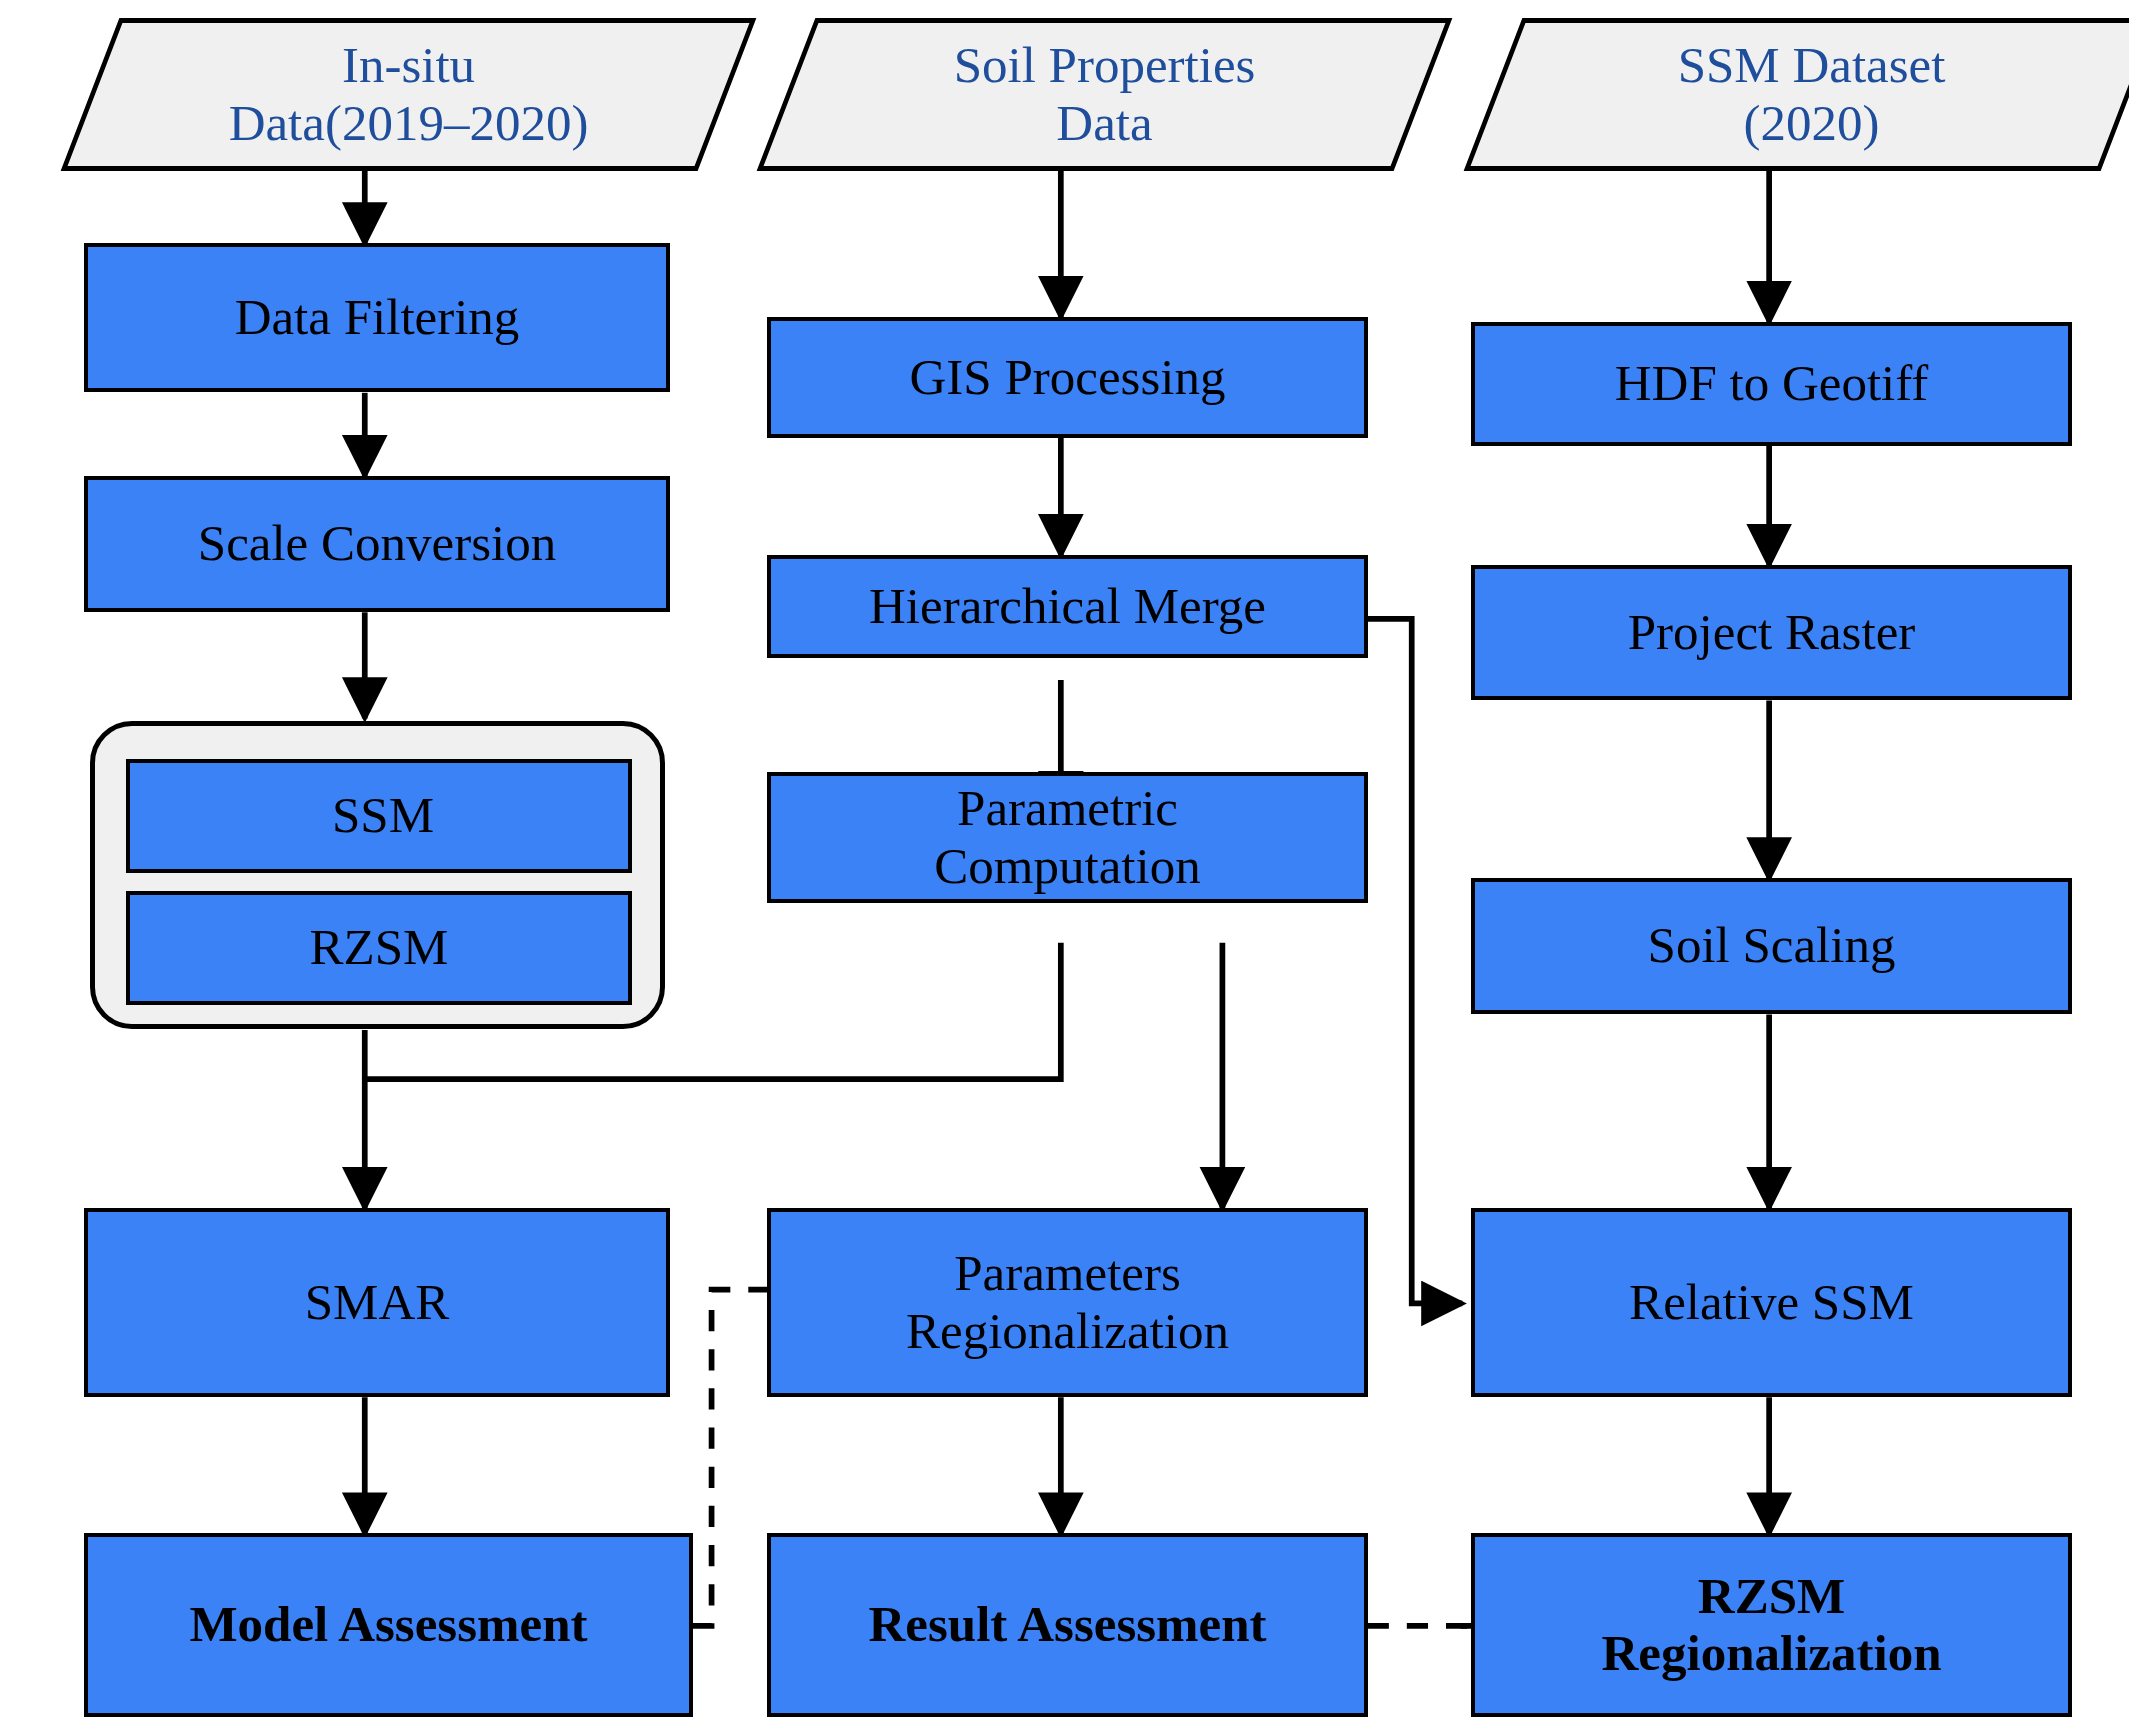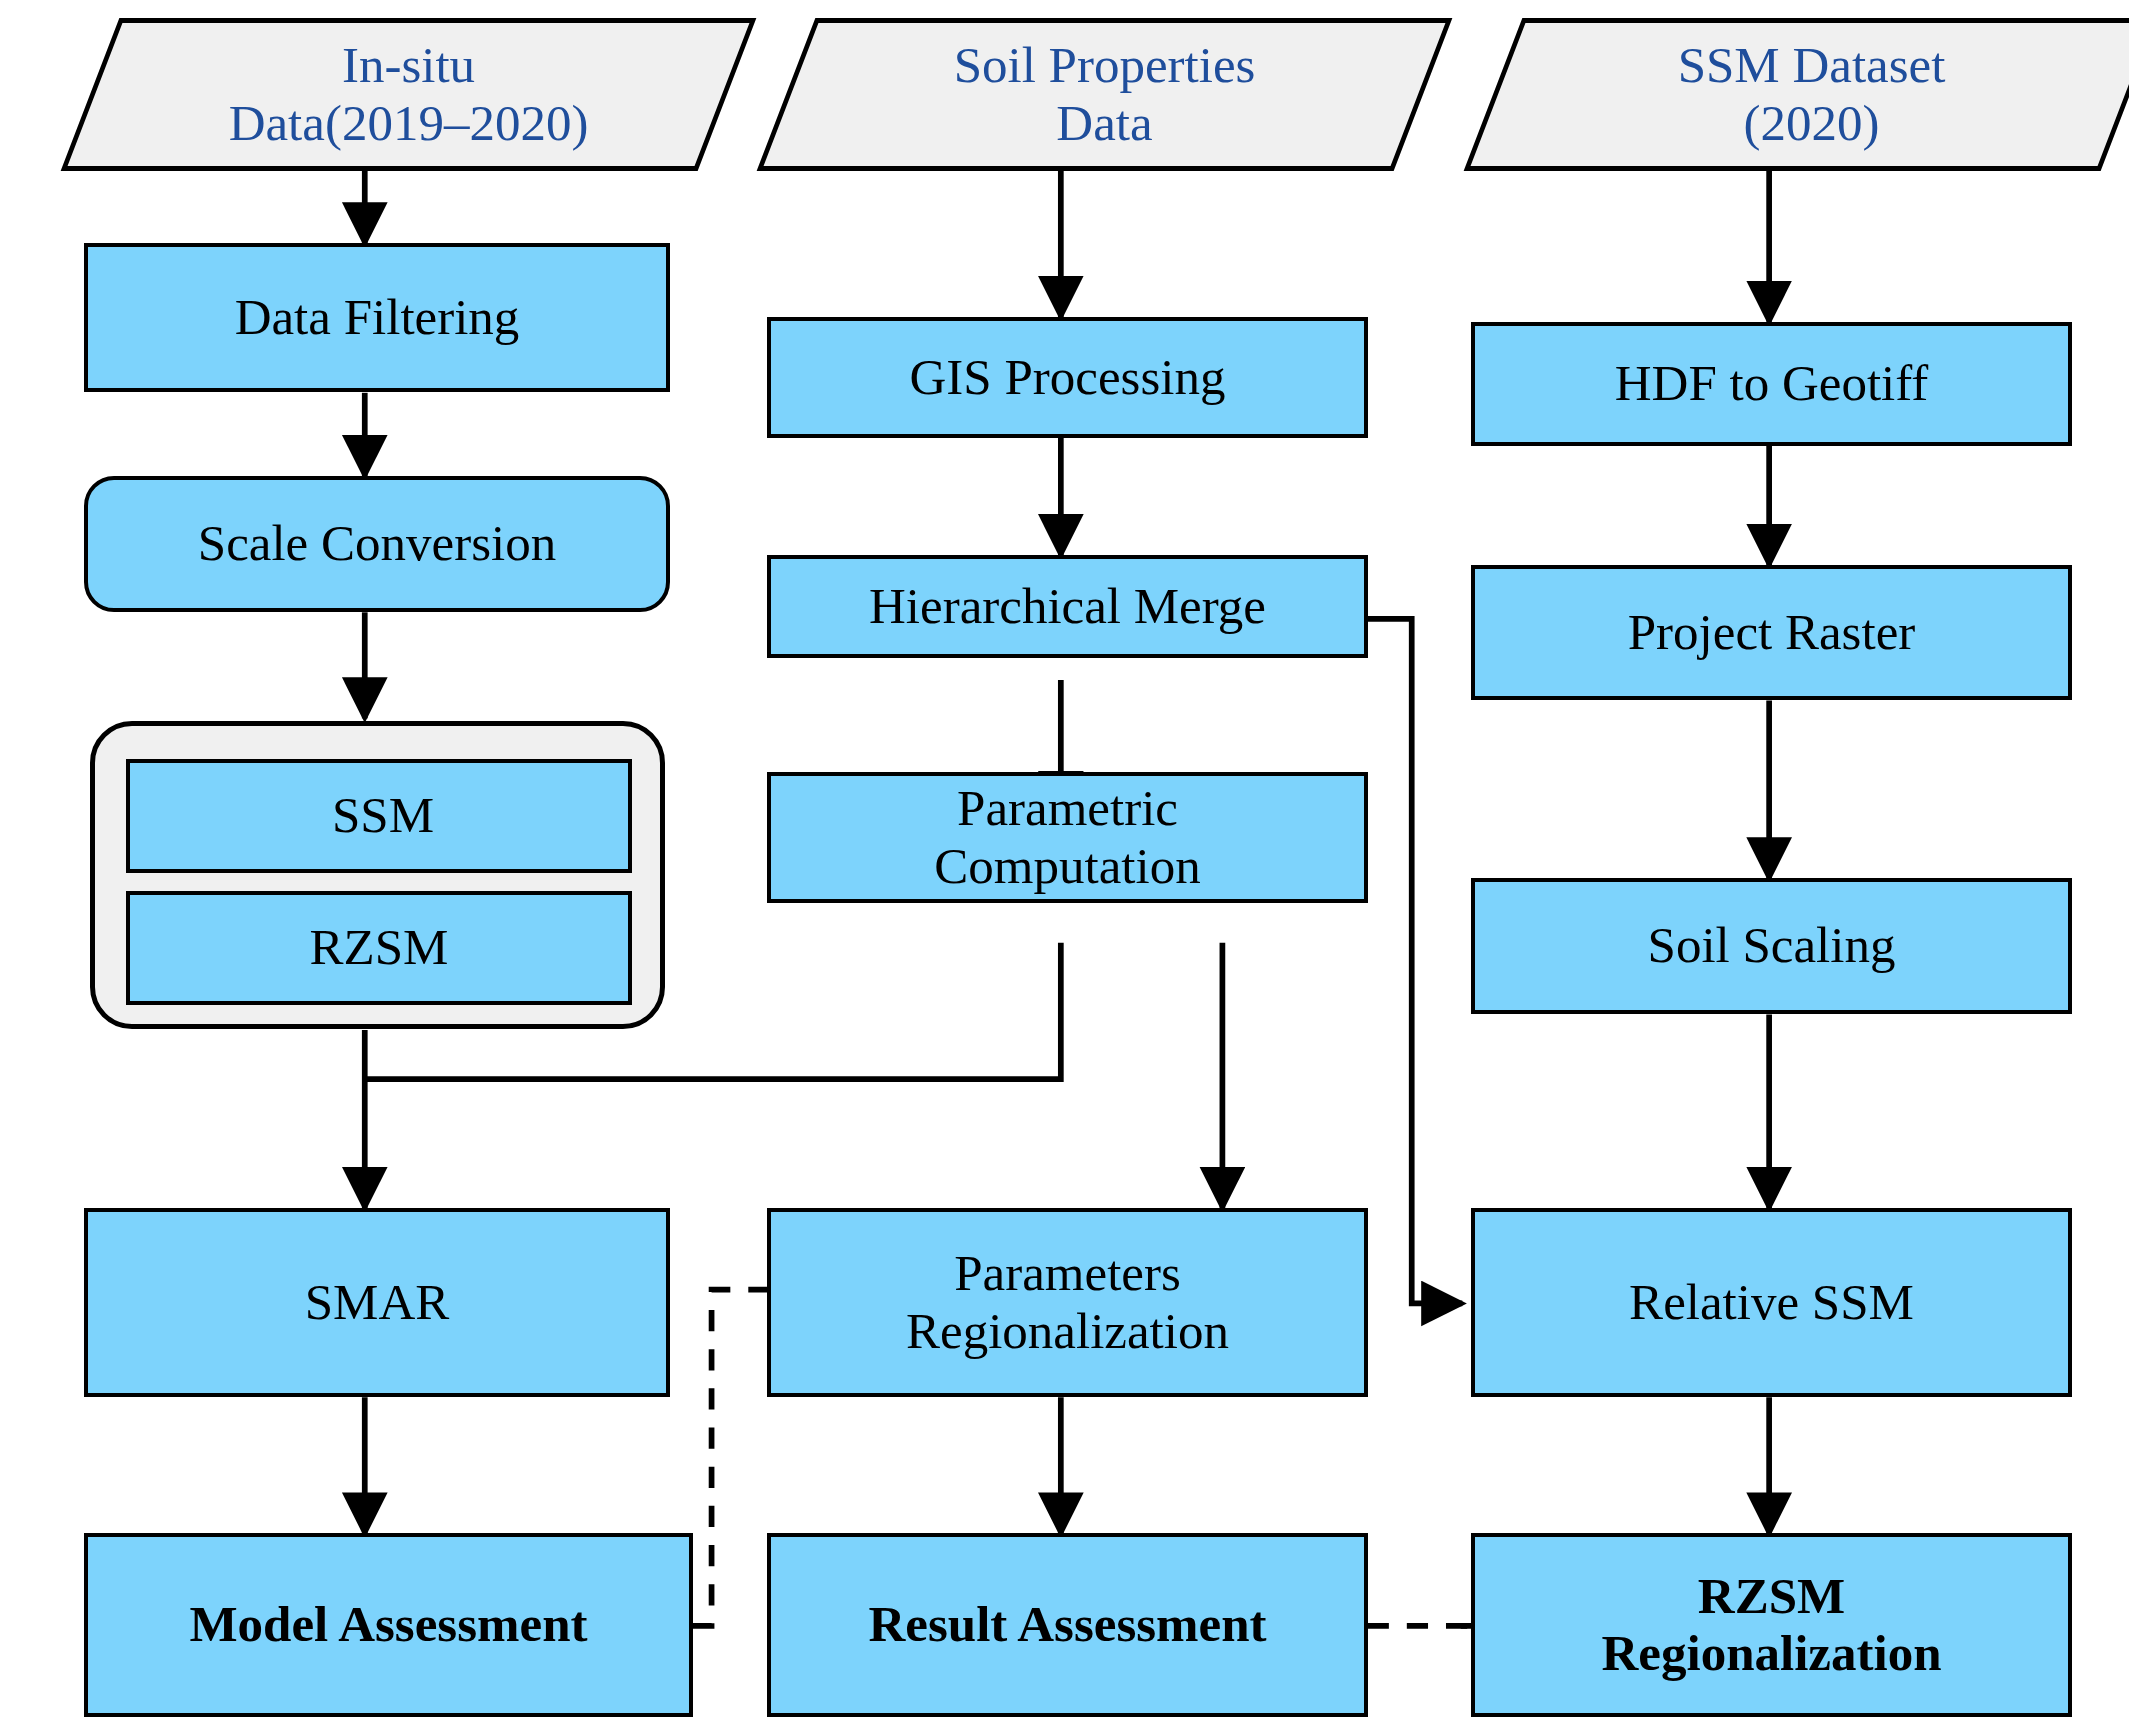--- a/index.html
+++ b/index.html
@@ -8,21 +8,21 @@
     width:2129px;height:1733px;
     background:#ffffff;
     font-family:Liberation Serif, serif;
     overflow:hidden;
   }
   svg.edges{position:absolute;left:0;top:0;width:2129px;height:1733px;}
 
   .node{
     position:absolute;
     box-sizing:border-box;
-    background:#7dd3fc;
+    background:#3b82f6;
     border:4.9px solid #000000;
     display:flex;
     align-items:center;
     justify-content:center;
     text-align:center;
     color:#000000;
     line-height:1.12;
     white-space:pre-line;
   }
   .node .lbl{display:block;width:100%;}
@@ -106,21 +106,21 @@
 Data</div>
 
   <div class="para" style="left:1493px;top:18px;width:637px;height:153px;"></div>
   <div class="para-label" style="left:1493px;top:18px;width:637px;height:153px;">SSM Dataset
 (2020)</div>
 
   <div class="node t-proc" style="left:84px;top:243px;width:586px;height:149px;">
     <span class="lbl">Data Filtering</span>
   </div>
 
-  <div class="node t-proc" style="left:84px;top:476px;width:586px;height:136px;border-radius:30px;">
+  <div class="node t-proc" style="left:84px;top:476px;width:586px;height:136px;">
     <span class="lbl">Scale Conversion</span>
   </div>
 
   <div style="position:absolute;left:90px;top:721px;width:575px;height:308px;
               box-sizing:border-box;background:#f0f0f0;border:5.7px solid #000;border-radius:42px;"></div>
   <div class="node t-proc" style="left:126px;top:759px;width:506px;height:114px;padding-left:8px;">
     <span class="lbl">SSM</span>
   </div>
   <div class="node t-proc" style="left:126px;top:891px;width:506px;height:114px;">
     <span class="lbl">RZSM</span>

